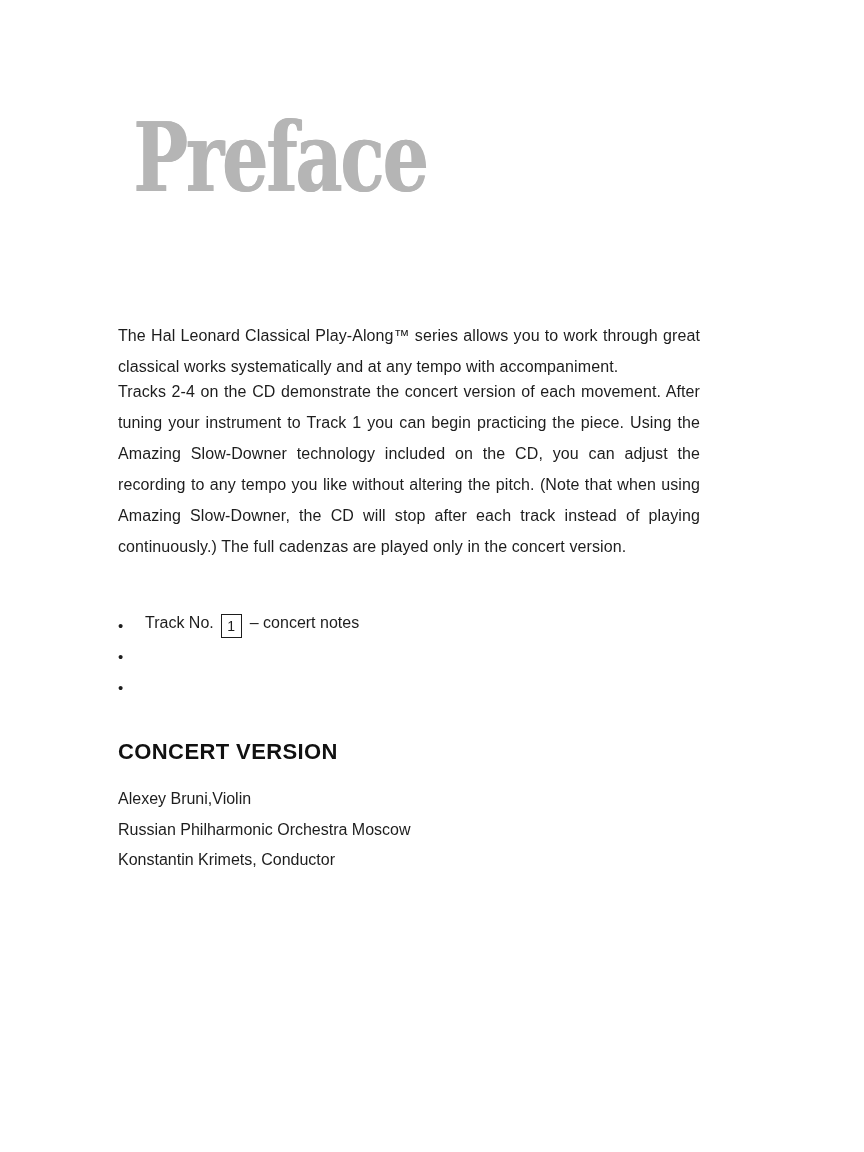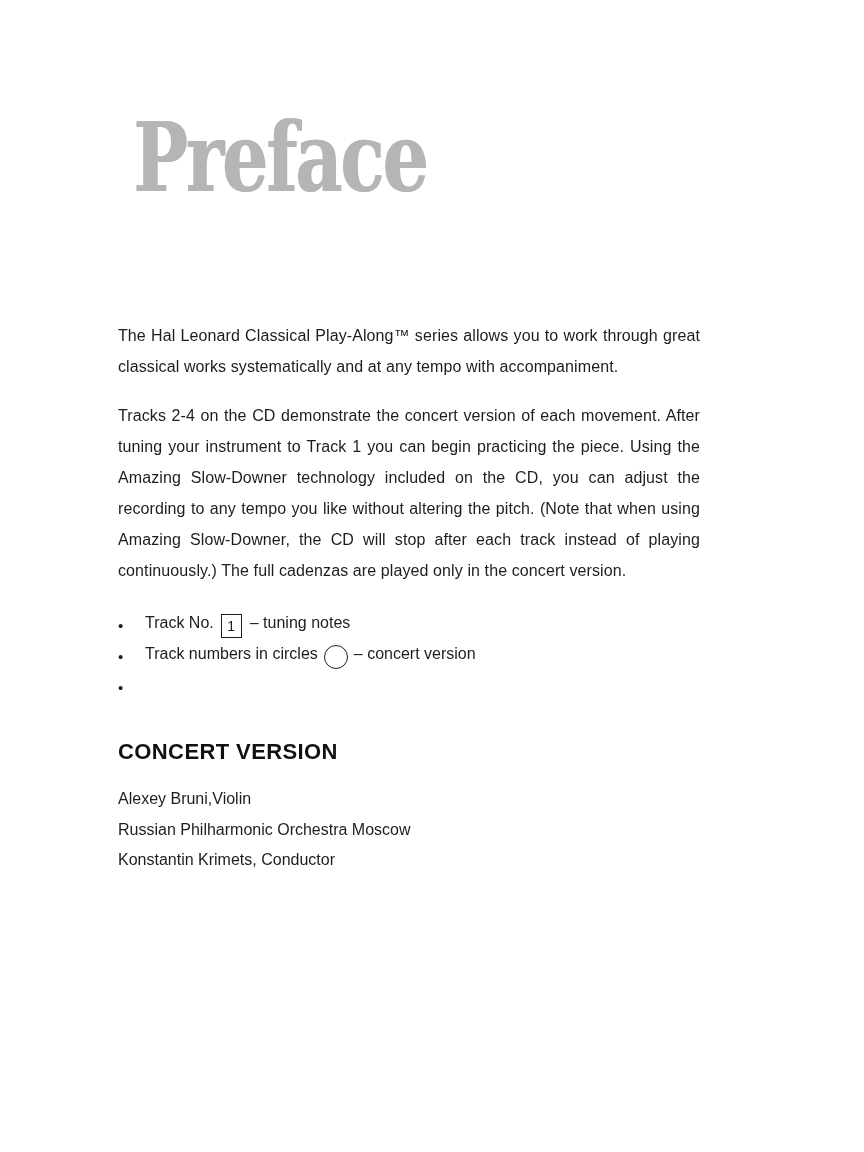--- a/index.html
+++ b/index.html
@@ -31,21 +31,21 @@
     position: absolute;
     left: 118px;
     width: 582px;
     margin: 0;
     font-size: 16px;
     line-height: 31px;
     text-align: justify;
     letter-spacing: 0.1px;
   }
   .para-intro { top: 320px; }
-  .para-instructions { top: 400px; }
+  .para-instructions { top: 376px; }
   .legend {
     position: absolute;
     left: 118px;
     top: 610px;
     width: 582px;
     list-style: none;
     margin: 0;
     padding: 0;
   }
   .legend li {
@@ -118,30 +118,25 @@
   <p class="para para-instructions">Tracks 2-4 on the CD demonstrate the concert version of each movement. After tuning your instrument to Track 1 you can begin practicing the piece. Using the Amazing Slow-Downer technology included on the CD, you can adjust the recording to any tempo you like without altering the pitch. (Note that when using Amazing Slow-Downer, the CD will stop after each track instead of playing continuously.) The full cadenzas are played only in the concert version.</p>
 
   <ul class="legend">
     <li>
       <span class="bullet-dot">•</span>
       <span class="legend-text">
         <span>Track No.</span>
         <span class="sym-square">
           <span>1</span>
         </span>
-        <span>– tuning notes</span>
+        <span>– concert notes</span>
       </span>
     </li>
     <li>
       <span class="bullet-dot">•</span>
-      <span class="legend-text">
-        <span>Track numbers in circles</span>
-        <span class="sym-circle"></span>
-        <span>– concert version</span>
-      </span>
     </li>
     <li>
       <span class="bullet-dot">•</span>
     </li>
   </ul>
 
   <div class="cv-heading">CONCERT VERSION</div>
 
   <div class="credits">
     <div>Alexey Bruni,Violin</div>

